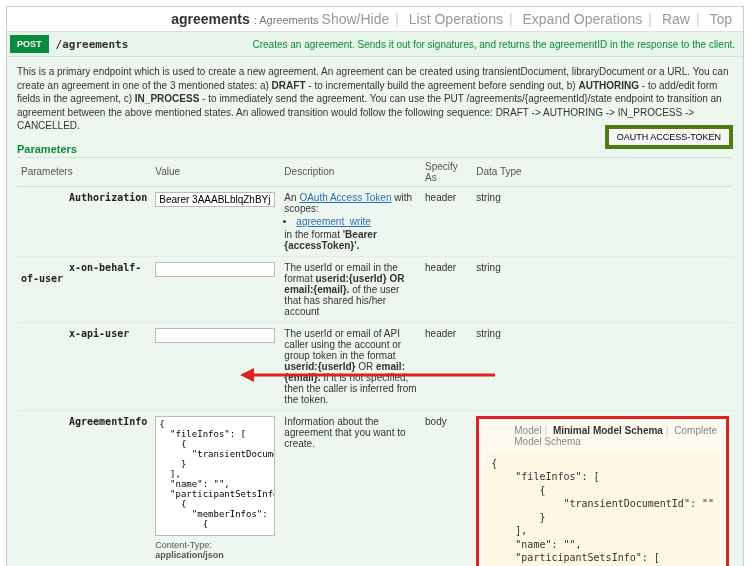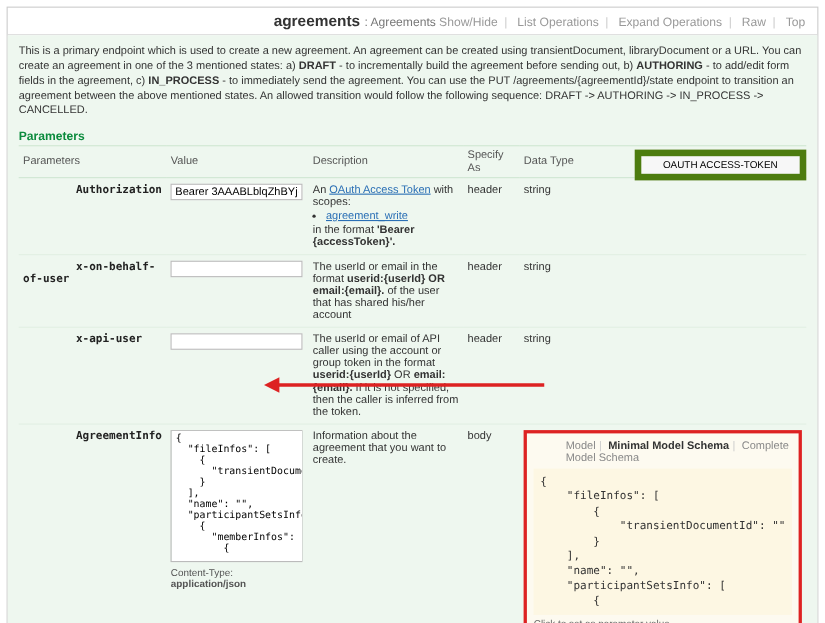--- a/index.html
+++ b/index.html
@@ -2,32 +2,32 @@
 <html><head>
 <meta charset="utf-8">
 <style>
   * { box-sizing: border-box; margin: 0; padding: 0; }
   body { font-family: Helvetica, Arial, sans-serif; font-size: 11px; color: #333; background: #fff; width: 750px; }
   .frame { border: 1px solid #ccc; margin: 6px; }
   .header { display: flex; align-items: baseline; justify-content: flex-end; padding: 4px 8px; border-bottom: 1px solid #ddd; }
   .hl { display: flex; align-items: baseline; gap: 4px; }
   .tag-title { font-size: 14px; font-weight: bold; color: #333; }
   .tag-sub { font-size: 11px; color: #777; }
-  .toplinks { font-size: 11px; color: #999; }
+  .toplinks { font-size: 14px; color: #999; }
   .toplinks span { margin: 0 3px; cursor: pointer; }
   .toplinks .sep { color: #ccc; }
   .opbar { display: flex; align-items: center; background: #e8f5ea; border-bottom: 1px solid #cfe6d2; }
   .method { background: #0b8b3d; color: #fff; font-size: 9px; font-weight: bold; padding: 4px 7px; margin: 3px; }
   .path { font-family: Menlo, Consolas, monospace; font-size: 11px; font-weight: bold; color: #333; padding-left: 4px; }
   .summary { margin-left: auto; padding: 4px 8px; font-size: 10px; color: #0b8b3d; text-align: right; }
   .body { background: #eef7ef; padding: 8px 10px; position: relative; }
   .notes-h { font-size: 11px; font-weight: bold; color: #0b8b3d; margin-bottom: 3px; }
   .notes { font-size: 10px; color: #333; line-height: 1.35; }
   .notes b { font-weight: bold; }
-  .token-btn { position: absolute; right: 10px; top: 68px; border: 6px solid #4d7c0f; background: #f7f7f7; font-size: 9px; padding: 3px 20px; cursor: pointer; margin-top: 36px; }
+  .token-btn { position: absolute; right: 10px; top: 68px; border: 4px solid #4d7c0f; background: #f7f7f7; font-size: 9px; padding: 3px 8px; cursor: pointer; }
   .params-h { font-size: 11px; font-weight: bold; color: #0b8b3d; margin: 10px 0 2px; }
   table.params { width: 100%; border-collapse: collapse; font-size: 10px; }
   table.params th { text-align: left; font-weight: normal; color: #555; border-top: 1px solid #cfe6d2; border-bottom: 1px solid #cfe6d2; padding: 3px 4px; }
   table.params td { vertical-align: top; padding: 5px 4px; border-bottom: 1px solid #e1efe3; }
   .pname { font-family: Menlo, Consolas, monospace; font-size: 10px; font-weight: bold; color: #222; white-space: pre; margin-left: 48px; }
   input.txt { width: 120px; font-size: 10px; padding: 1px 3px; border: 1px solid #bbb; background: #fff; }
   textarea.txt { width: 120px; height: 120px; font-family: Menlo, Consolas, monospace; font-size: 9px; padding: 2px 3px; border: 1px solid #bbb; background: #fff; resize: none; white-space: pre; }
   .ctlabel { font-size: 9px; color: #555; margin-top: 2px; }
   .ctlabel b { font-weight: bold; }
   .desc { color: #333; }
@@ -57,20 +57,25 @@
     </div>
     <div class="toplinks">
       <span>Show/Hide</span><span class="sep">|</span>
       <span>List Operations</span><span class="sep">|</span>
       <span>Expand Operations</span><span class="sep">|</span>
       <span>Raw</span><span class="sep">|</span>
       <span>Top</span>
     </div>
   </div>
 
+  <div class="opbar">
+    <span class="method">POST</span>
+    <span class="path">/agreements</span>
+    <span class="summary">Creates an agreement. Sends it out for signatures, and returns the agreementID in the response to the client.</span>
+  </div>
 
   <div class="body">
     <div class="notes">
       <span>This is a primary endpoint which is used to create a new agreement. An agreement can be created using transientDocument, libraryDocument or a URL. You can create an agreement in one of the 3 mentioned states: a) </span><b>DRAFT</b><span> - to incrementally build the agreement before sending out, b) </span><b>AUTHORING</b><span> - to add/edit form fields in the agreement, c) </span><b>IN_PROCESS</b><span> - to immediately send the agreement. You can use the PUT /agreements/{agreementId}/state endpoint to transition an agreement between the above mentioned states. An allowed transition would follow the following sequence: DRAFT -&gt; AUTHORING -&gt; IN_PROCESS -&gt; CANCELLED.</span>
     </div>
 
     <button class="token-btn">OAUTH ACCESS-TOKEN</button>
 
     <div class="params-h">Parameters</div>
 

